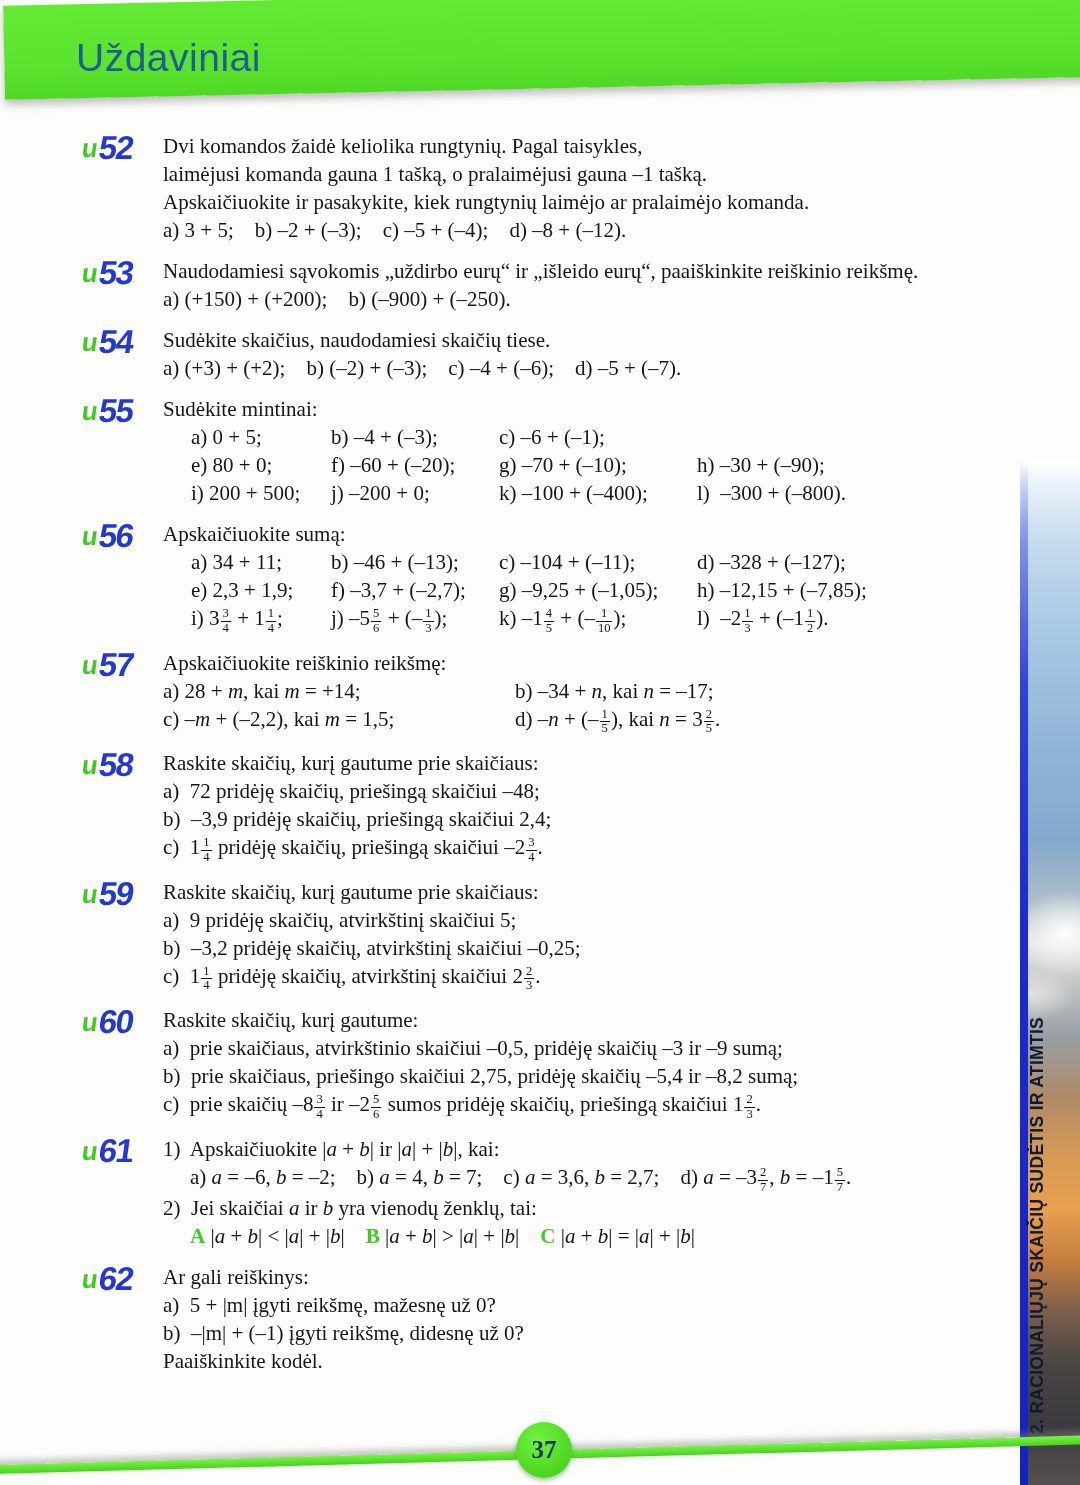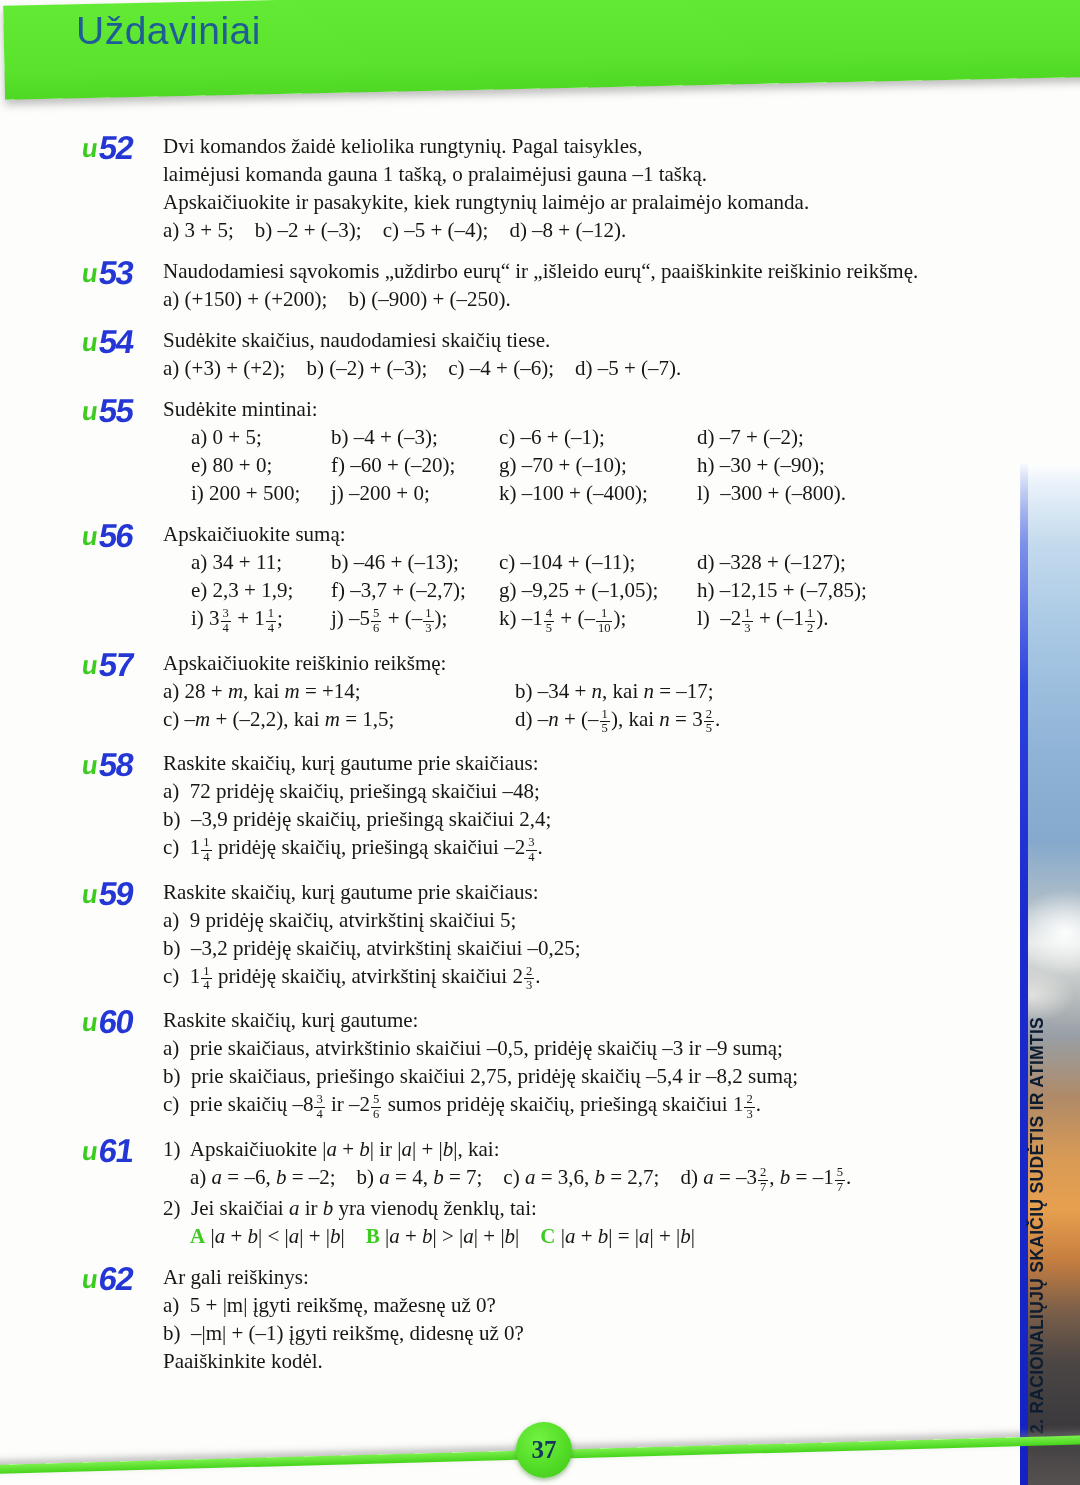--- a/index.html
+++ b/index.html
@@ -8,21 +8,21 @@
     background:#fdfdfc; font-family:"Liberation Serif", serif; color:#161616;
   }
   
   .banner {
     position:absolute; top:-6px; left:4px; width:1120px; height:94px;
     background:linear-gradient(180deg,#63ea35 0%,#5ae22c 70%,#4fd824 100%);
     transform:rotate(-1.2deg);
     box-shadow:0 5px 9px rgba(110,110,110,0.45);
   }
   .title {
-    position:absolute; top:9px; left:76px;
+    position:absolute; top:36px; left:76px;
     font-family:"Liberation Sans", sans-serif; font-size:39px; font-weight:400;
     color:#1e5d95; letter-spacing:0.5px;
   }
   
   .main { position:absolute; top:132px; left:82px; width:905px; }
   .problem { display:flex; margin-bottom:13px; }
   .pmark { width:81px; flex:none; padding-top:1px; }
   .pmark .mu {
     font-family:"Liberation Sans", sans-serif; font-weight:bold; font-size:26px;
     color:#3ecb21; display:inline-block; transform:skewX(-8deg); vertical-align:2px;
@@ -118,21 +118,21 @@
         <div class="pmark"><span class="mu">u</span><span class="mnum">54</span></div>
         <div class="pcontent">
           <div class="line">Sudėkite skaičius, naudodamiesi skaičių tiese.</div>
           <div class="line">a) (+3) + (+2);    b) (–2) + (–3);    c) –4 + (–6);    d) –5 + (–7).</div>
         </div>
       </div>
       <div class="problem">
         <div class="pmark"><span class="mu">u</span><span class="mnum">55</span></div>
         <div class="pcontent">
           <div class="line">Sudėkite mintinai:</div>
-          <div class="line row g4"><span>a) 0 + 5;</span><span>b) –4 + (–3);</span><span>c) –6 + (–1);</span><span>d) –7 + (–2);</span></div>
+          <div class="line row g4"><span>a) 0 + 5;</span><span>b) –4 + (–3);</span><span>c) –6 + (–1);</span></div>
           <div class="line row g4"><span>e) 80 + 0;</span><span>f) –60 + (–20);</span><span>g) –70 + (–10);</span><span>h) –30 + (–90);</span></div>
           <div class="line row g4"><span>i) 200 + 500;</span><span>j) –200 + 0;</span><span>k) –100 + (–400);</span><span>l)  –300 + (–800).</span></div>
         </div>
       </div>
       <div class="problem">
         <div class="pmark"><span class="mu">u</span><span class="mnum">56</span></div>
         <div class="pcontent">
           <div class="line">Apskaičiuokite sumą:</div>
           <div class="line row g4"><span>a) 34 + 11;</span><span>b) –46 + (–13);</span><span>c) –104 + (–11);</span><span>d) –328 + (–127);</span></div>
           <div class="line row g4"><span>e) 2,3 + 1,9;</span><span>f) –3,7 + (–2,7);</span><span>g) –9,25 + (–1,05);</span><span>h) –12,15 + (–7,85);</span></div>

